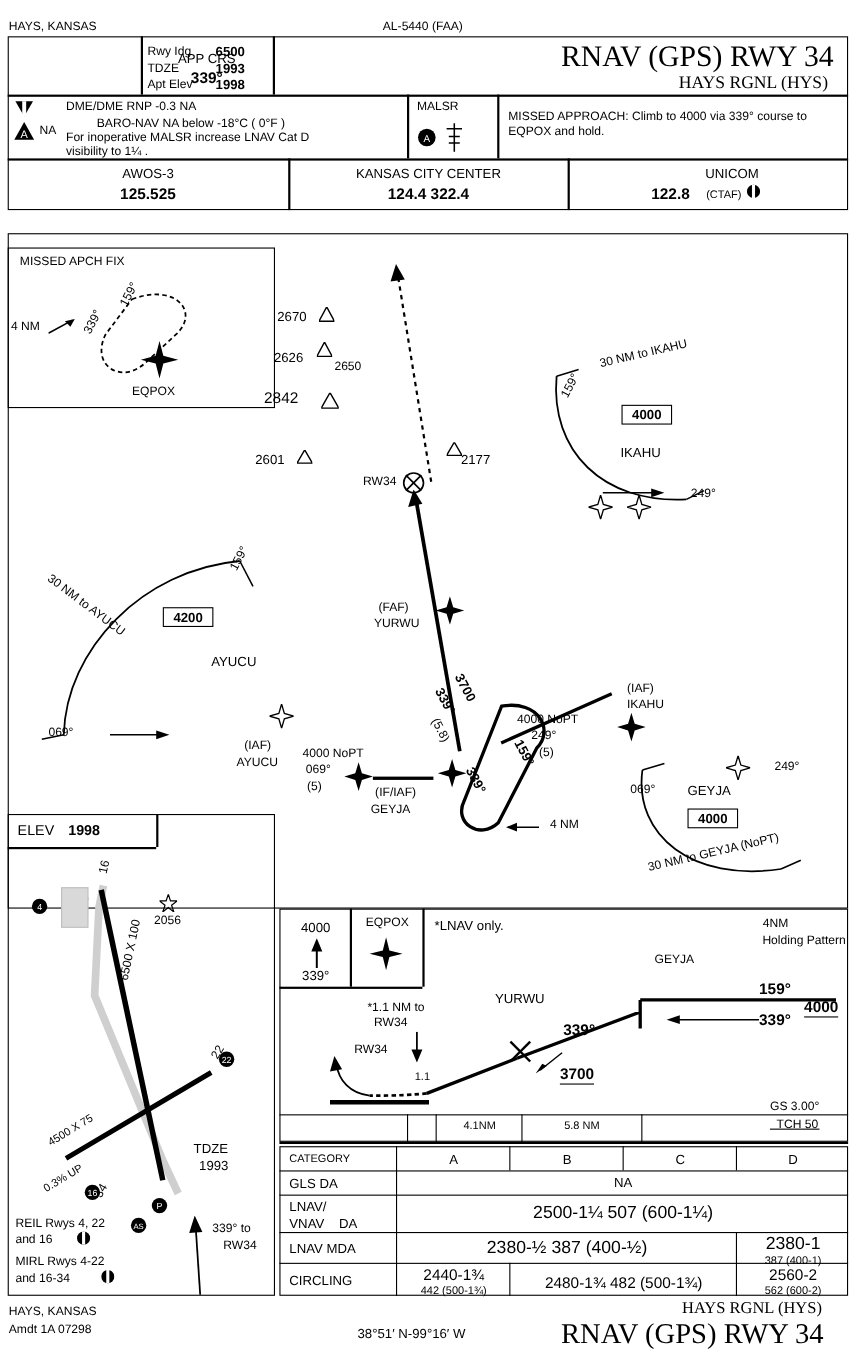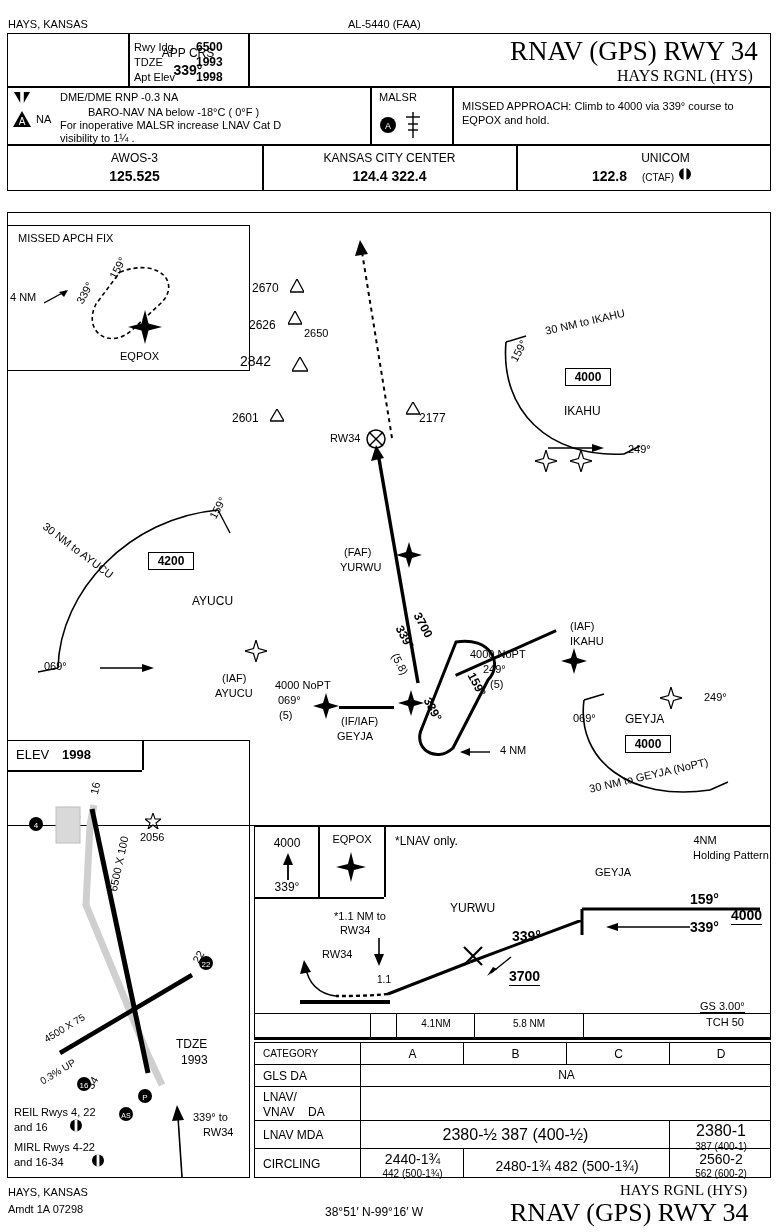--- a/index.html
+++ b/index.html
@@ -376,21 +376,21 @@
     </svg>
 
   <div class="abs t11" style="left:334px;top:910px;">*1.1 NM to</div>
   <div class="abs t11" style="left:340px;top:924px;">RW34</div>
   <div class="abs t11" style="left:322px;top:948px;">RW34</div>
   <svg class="abs" style="left:371px;top:938px;" width="16" height="28">
     <line x1="8" y1="0" x2="8" y2="20" stroke="#000" stroke-width="1.6"></line>
     <polygon points="8,28 3,16 13,16" fill="#000"></polygon>
   </svg>
 
-  <div class="abs t11" style="left:700px;top:1000px;border-bottom:1.4px solid #000;padding-bottom:0;">GS 3.00°</div>
+  <div class="abs t11" style="left:700px;top:1000px;border-bottom:1.4px solid #000;padding-bottom:14px;">GS 3.00°</div>
   <div class="abs t11" style="left:706px;top:1016px;">TCH 50</div>
 
   <div class="ln" style="left:254px;top:1013px;width:517px;height:1.2px;"></div>
   <div class="ln" style="left:254px;top:1038px;width:517px;height:1.5px;"></div>
   <div class="ln" style="left:370px;top:1013px;width:1.2px;height:25px;"></div>
   <div class="ln" style="left:396px;top:1013px;width:1.2px;height:25px;"></div>
   <div class="ln" style="left:474px;top:1013px;width:1.2px;height:25px;"></div>
   <div class="ln" style="left:583px;top:1013px;width:1.2px;height:25px;"></div>
   <div class="abs t10 ctr" style="left:371px;top:974px;width:26px;">1.1</div>
   <div class="abs t10 ctr" style="left:397px;top:1018px;width:78px;">4.1NM</div>
@@ -413,20 +413,21 @@
   <div class="abs t12 ctr" style="left:362px;top:1047px;width:101px;">A</div>
   <div class="abs t12 ctr" style="left:465px;top:1047px;width:101px;">B</div>
   <div class="abs t12 ctr" style="left:568px;top:1047px;width:101px;">C</div>
   <div class="abs t12 ctr" style="left:671px;top:1047px;width:100px;">D</div>
 
   <div class="abs t12" style="left:263px;top:1069px;">GLS      DA</div>
   <div class="abs t12 ctr" style="left:362px;top:1068px;width:409px;">NA</div>
 
   <div class="abs t12" style="left:263px;top:1090px;">LNAV/</div>
   <div class="abs t12" style="left:263px;top:1105px;">VNAV&nbsp;&nbsp;&nbsp;&nbsp;DA</div>
+  <div class="abs t16 ctr" style="left:362px;top:1094px;width:409px;">2500-1¼      507 (600-1¼)</div>
 
   <div class="abs t12" style="left:263px;top:1128px;">LNAV  MDA</div>
   <div class="abs t16 ctr" style="left:362px;top:1126px;width:307px;">2380-½   387 (400-½)</div>
   <div class="abs t16 ctr" style="left:671px;top:1122px;width:100px;">2380-1</div>
   <div class="abs t10 ctr" style="left:671px;top:1141px;width:100px;">387 (400-1)</div>
 
   <div class="abs t12" style="left:263px;top:1157px;">CIRCLING</div>
   <div class="abs t14 ctr" style="left:362px;top:1151px;width:101px;">2440-1¾</div>
   <div class="abs t10 ctr" style="left:362px;top:1168px;width:101px;">442 (500-1¾)</div>
   <div class="abs t14 ctr" style="left:465px;top:1158px;width:204px;">2480-1¾   482 (500-1¾)</div>

